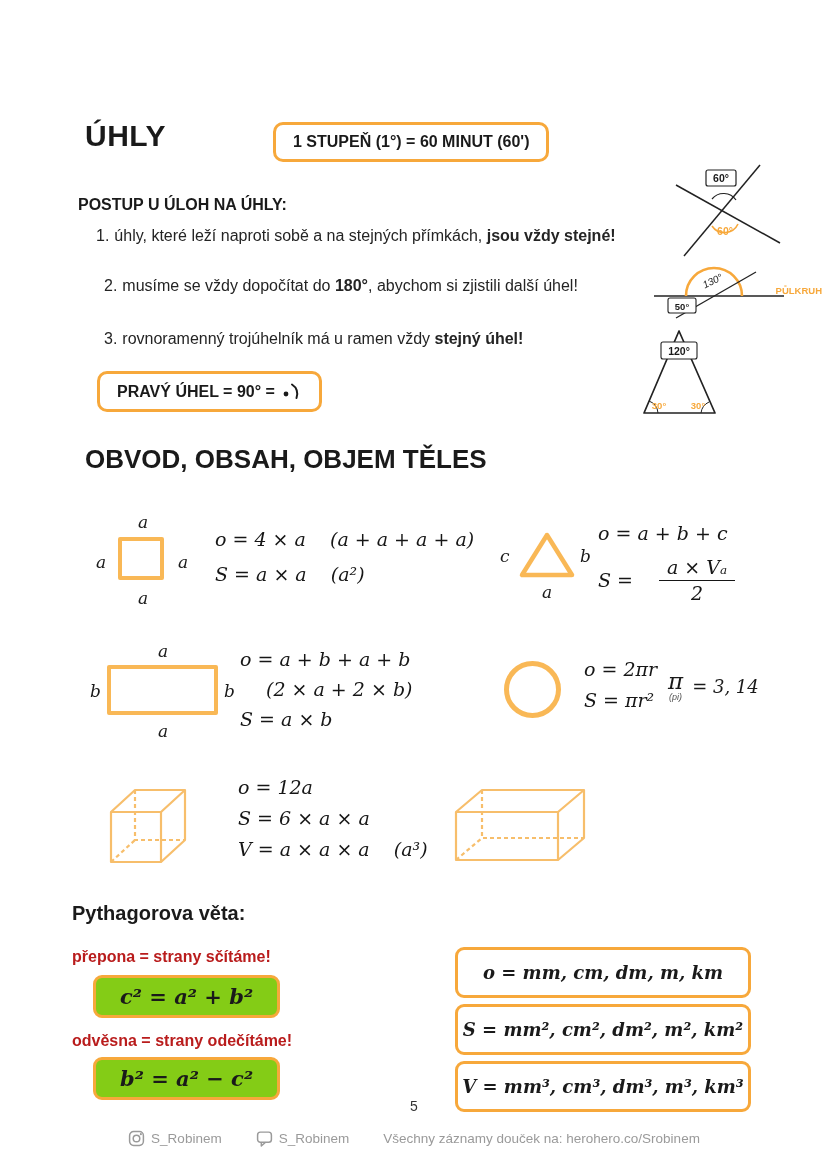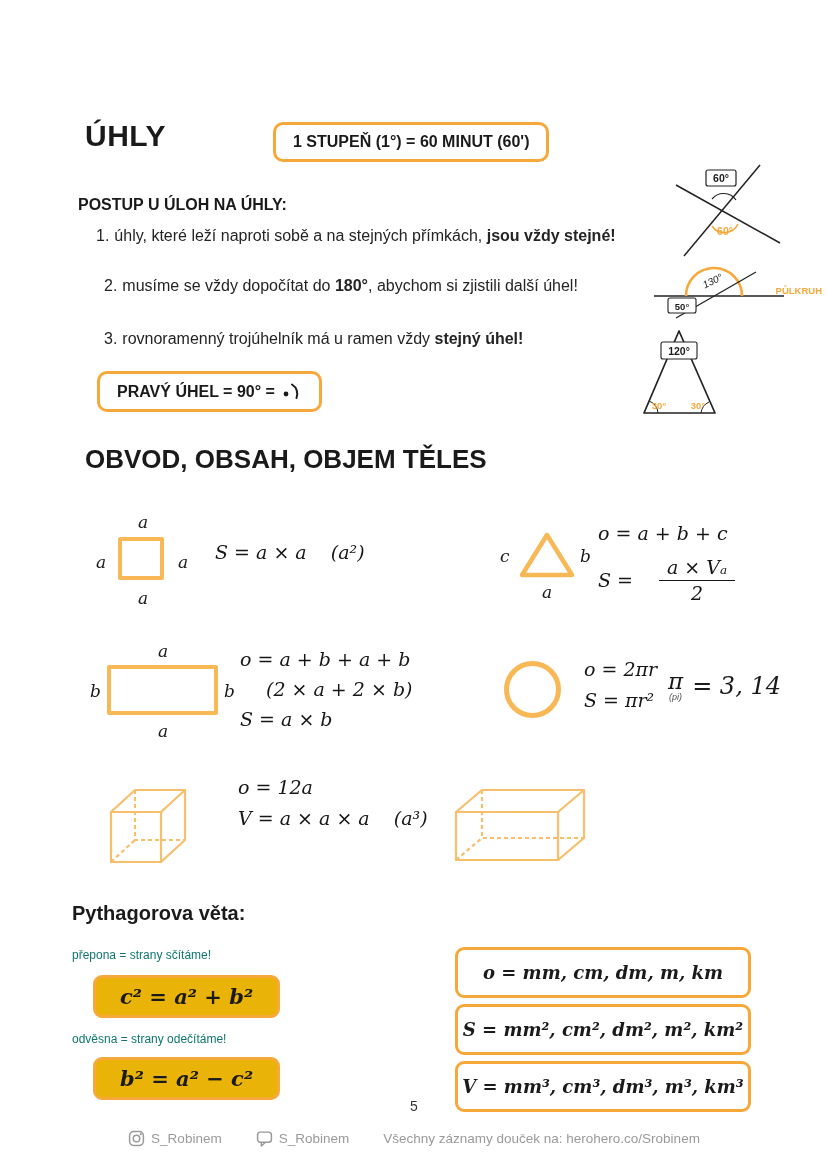--- a/index.html
+++ b/index.html
@@ -11,21 +11,21 @@
     --muted:#9A9A9A;
   }
   body{ background:#ffffff; font-family:"Liberation Sans",sans-serif; color:var(--ink); }
   .page{ position:relative; width:828px; height:1171px; background:#fff; overflow:hidden; }
   .abs{ position:absolute; }
 
   .h1{ font-size:30px; font-weight:700; letter-spacing:.5px;margin-top:43px; }
   .h2{ font-size:26px; font-weight:700; }
   .h3{ font-size:20px; font-weight:700; }
   .bold-label{ font-size:16px; font-weight:700; }
-  .body-text{ font-size:12px; color:#0f766e; }
+  .body-text{ font-size:16px; color:#b91c1c;font-weight:bold; }
 
   .pill{ display:inline-flex; align-items:center; gap:6px; border:3px solid var(--accent);
          border-radius:10px; background:#fff; font-weight:700; font-size:16px; padding:8px 17px; }
 
   .step{ display:flex; font-size:16px; color:#242424; }
   .step .num{ margin-right:5px; }
 
   .mathline{ font-family:"DejaVu Serif",serif; font-style:italic; font-size:19px;
              white-space:pre; color:#161616; }
   .shape-label{ position:absolute; font-family:"DejaVu Serif",serif; font-style:italic; font-size:17px; }
@@ -35,25 +35,25 @@
 
   .frac-row{ display:flex; align-items:center; }
   .frac{ display:inline-flex; flex-direction:column; align-items:center; margin-left:26px; }
   .frac-num{ border-bottom:1.6px solid #161616; padding:0 8px 2px; }
   .frac-den{ padding-top:1px; }
 
   .pi-block{ display:flex; align-items:center; gap:9px; }
   .pi-stack{ display:flex; flex-direction:column; align-items:center; line-height:1; }
   .pi-sym{ font-family:"DejaVu Serif",serif; font-style:italic; font-size:23px; }
   .pi-note{ font-size:9px; font-style:italic; color:#555; }
-  .pi-val{ font-family:"DejaVu Serif",serif; font-style:italic; font-size:24px; }
+  .pi-val{ font-family:"DejaVu Serif",serif; font-style:italic; font-size:18px; }
 
   .formula-box{ display:inline-block; border:3px solid var(--accent); border-radius:9px;
                 padding:6px 24px; font-family:"DejaVu Serif",serif; font-style:italic;
-                font-weight:700; font-size:21px; background:#eab308; }
+                font-weight:700; font-size:21px; background:#84cc16; }
   .unit-box{ width:296px; border:3px solid var(--accent); border-radius:9px; text-align:center;
              padding:12px 4px; font-family:"DejaVu Serif",serif; font-style:italic;
              font-weight:700; font-size:18px; background:#fff; }
 
   .page-num{ text-align:center; font-size:14px; color:#333; }
   .footer{ display:flex; justify-content:center; align-items:center; gap:8px;
            color:var(--muted); font-size:13.5px; }
   .footer .group{ display:flex; align-items:center; gap:6px; }
   .footer .spacer{ width:18px; }
 
@@ -129,20 +129,21 @@
   <div class="abs h2" style="left:85px; top:444px;">OBVOD, OBSAH, OBJEM TĚLES</div>
 
   <div class="abs" style="left:90px; top:512px; width:112px; height:100px;">
     <span class="shape-label" style="left:48px; top:0px;">a</span>
     <span class="shape-label" style="left:6px; top:40px;">a</span>
     <span class="shape-label" style="left:88px; top:40px;">a</span>
     <span class="shape-label" style="left:48px; top:76px;">a</span>
     <div class="sq abs" style="left:28px; top:25px; width:46px; height:43px;"></div>
   </div>
   <div class="abs" style="left:215px; top:528px;">
+    <div class="mathline">o = 4 × a    (a + a + a + a)</div>
     <div class="mathline" style="margin-top:13px;">S = a × a    (a²)</div>
   </div>
 
   <div class="abs" style="left:500px; top:530px; width:95px; height:75px;">
     <span class="shape-label" style="left:0px; top:16px;">c</span>
     <span class="shape-label" style="left:80px; top:16px;">b</span>
     <span class="shape-label" style="left:42px; top:52px;">a</span>
     <svg class="abs" style="left:17px; top:0px;" width="60" height="50" viewBox="0 0 60 50">
       <path d="M 30,5 L 5,45 L 55,45 Z" fill="#fff" stroke="var(--shape)" stroke-width="4.5" stroke-linejoin="round"></path>
     </svg>
@@ -188,20 +189,21 @@
     <g stroke="var(--wire)" stroke-width="2.2" fill="none" stroke-linejoin="round">
       <rect x="8" y="30" width="50" height="50"></rect>
       <path d="M 8,30 L 32,8 L 82,8 L 58,30"></path>
       <path d="M 82,8 L 82,58 L 58,80"></path>
       <path d="M 32,8 L 32,58 L 82,58" stroke-dasharray="4 3"></path>
       <path d="M 8,80 L 32,58" stroke-dasharray="4 3"></path>
     </g>
   </svg>
   <div class="abs" style="left:238px; top:776px;">
     <div class="mathline">o = 12a</div>
+    <div class="mathline" style="margin-top:9px;">S = 6 × a × a</div>
     <div class="mathline" style="margin-top:9px;">V = a × a × a    (a³)</div>
   </div>
 
   <svg class="abs" style="left:450px; top:778px;" width="140" height="92" viewBox="0 0 140 92">
     <g stroke="var(--wire)" stroke-width="2.2" fill="none" stroke-linejoin="round">
       <rect x="6" y="34" width="102" height="48"></rect>
       <path d="M 6,34 L 32,12 L 134,12 L 108,34"></path>
       <path d="M 134,12 L 134,60 L 108,82"></path>
       <path d="M 32,12 L 32,60 L 134,60" stroke-dasharray="4 3"></path>
       <path d="M 6,82 L 32,60" stroke-dasharray="4 3"></path>

